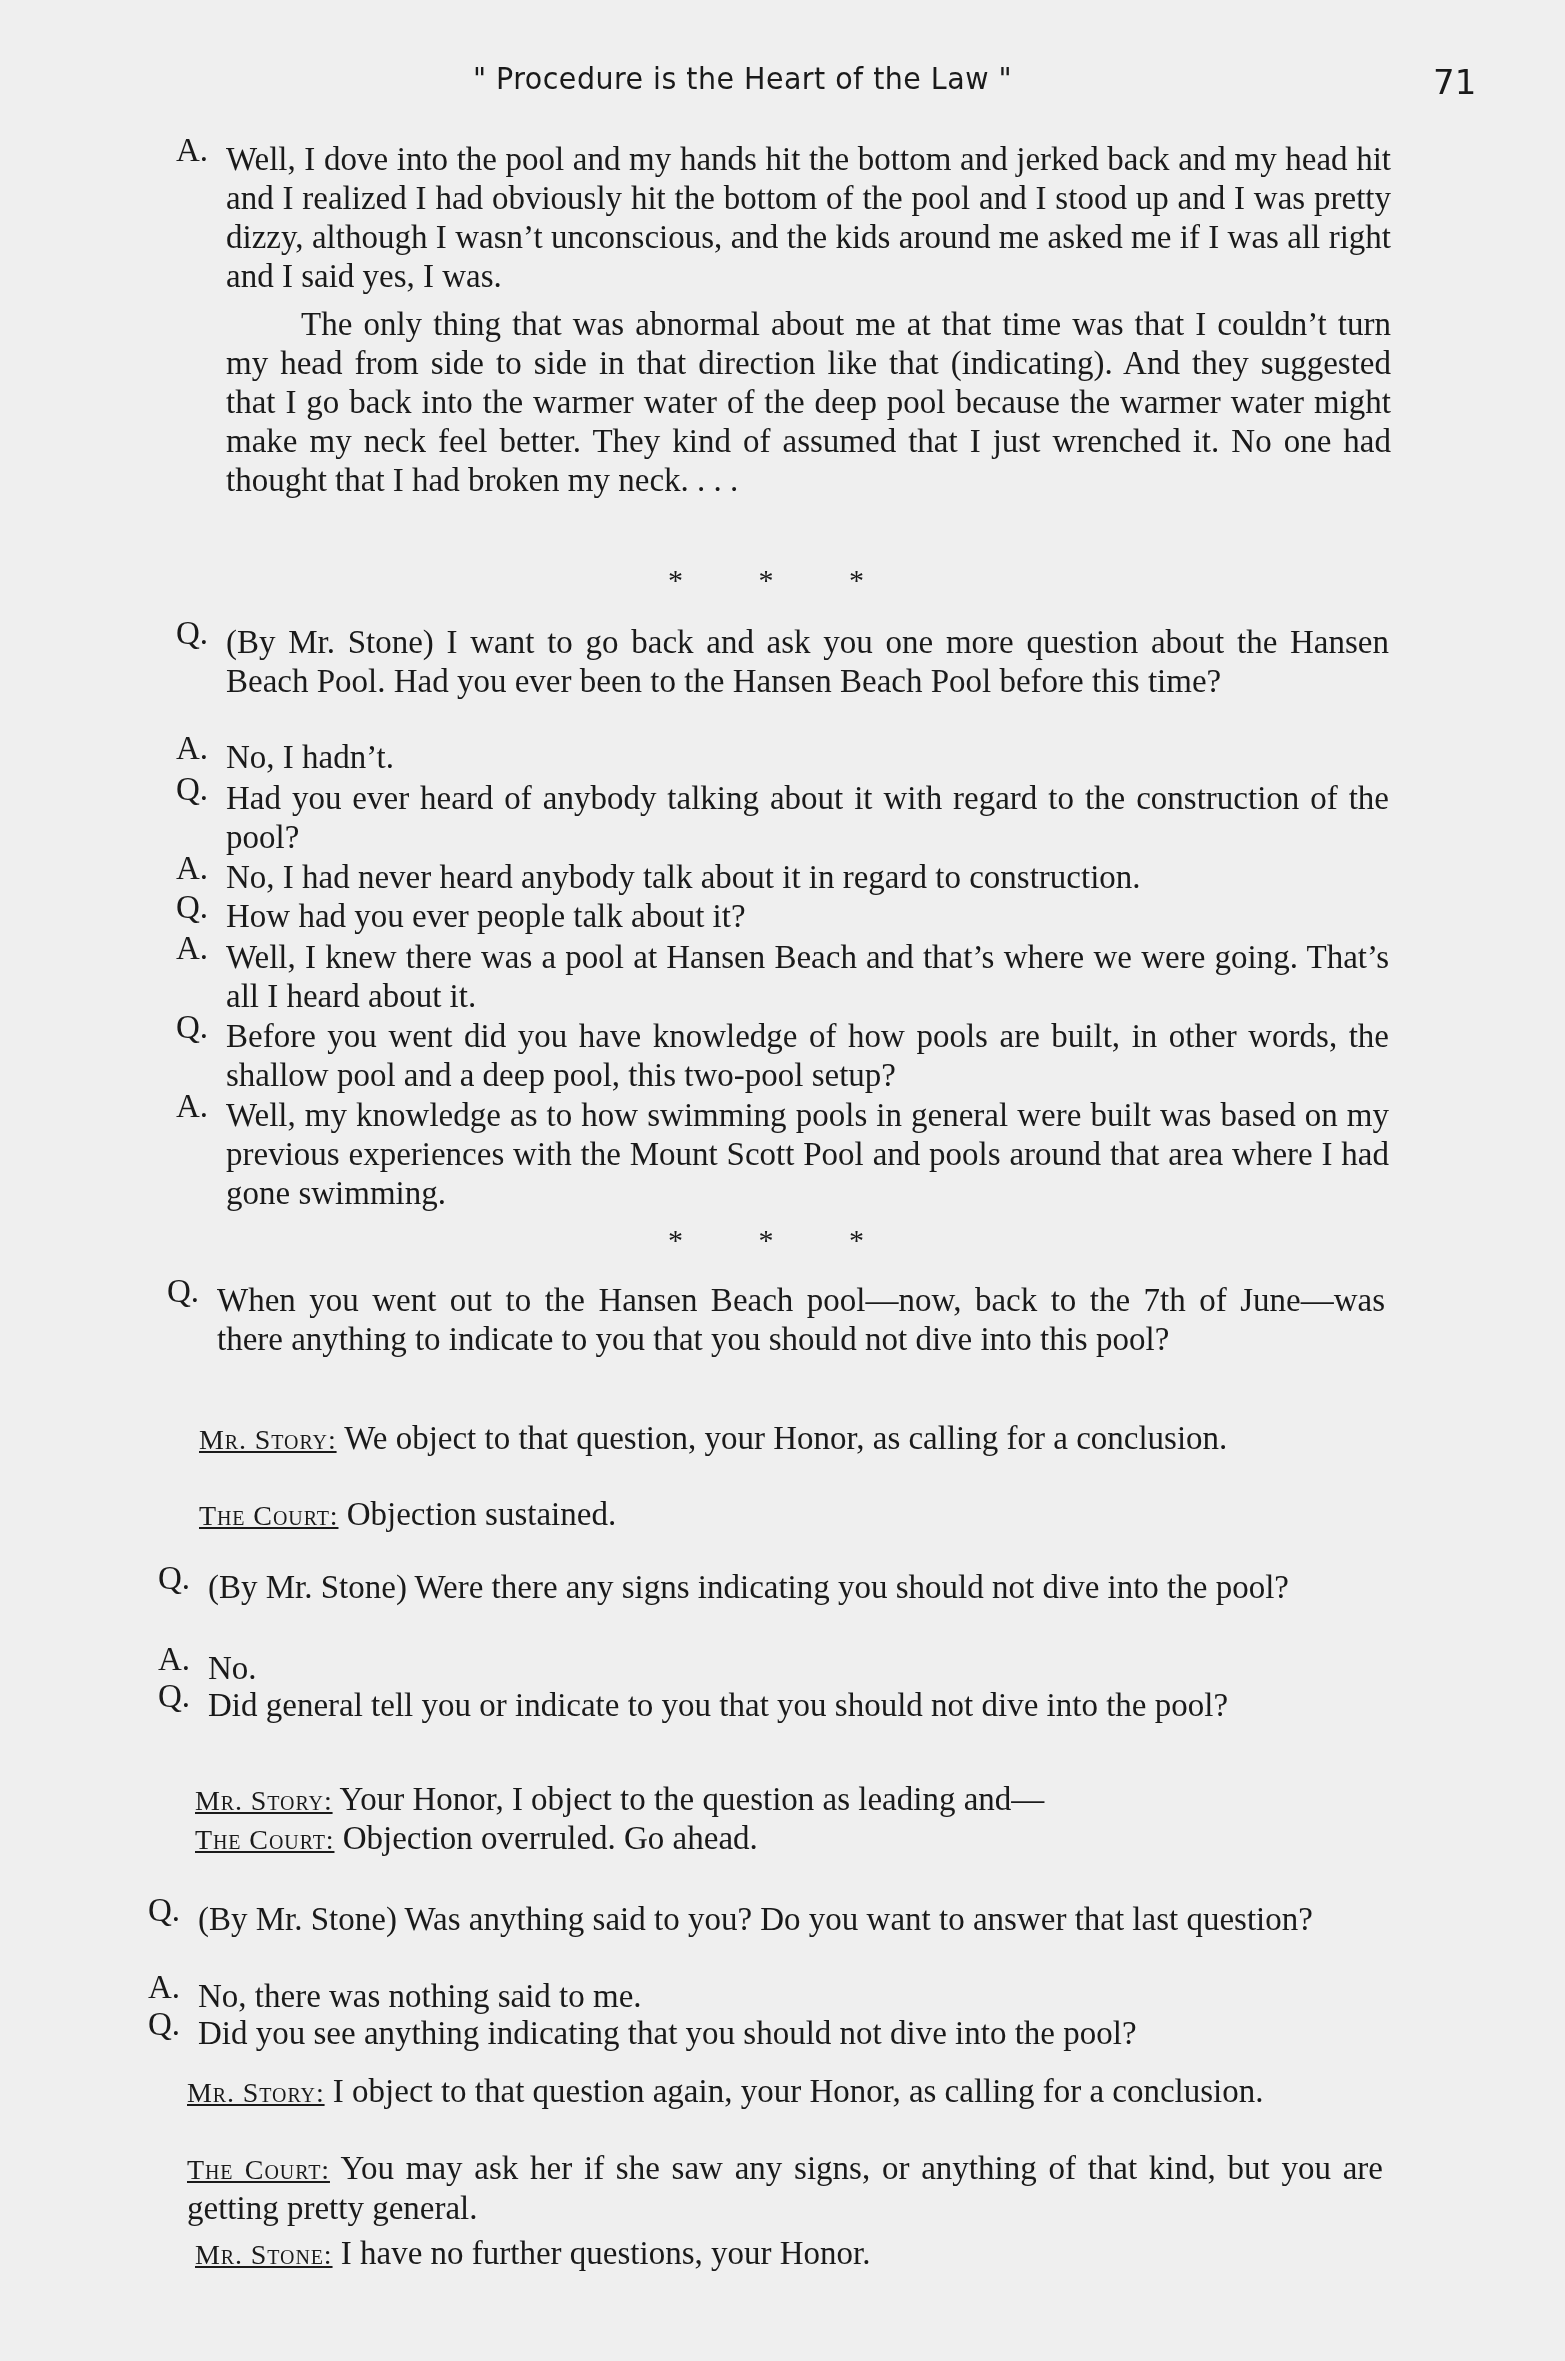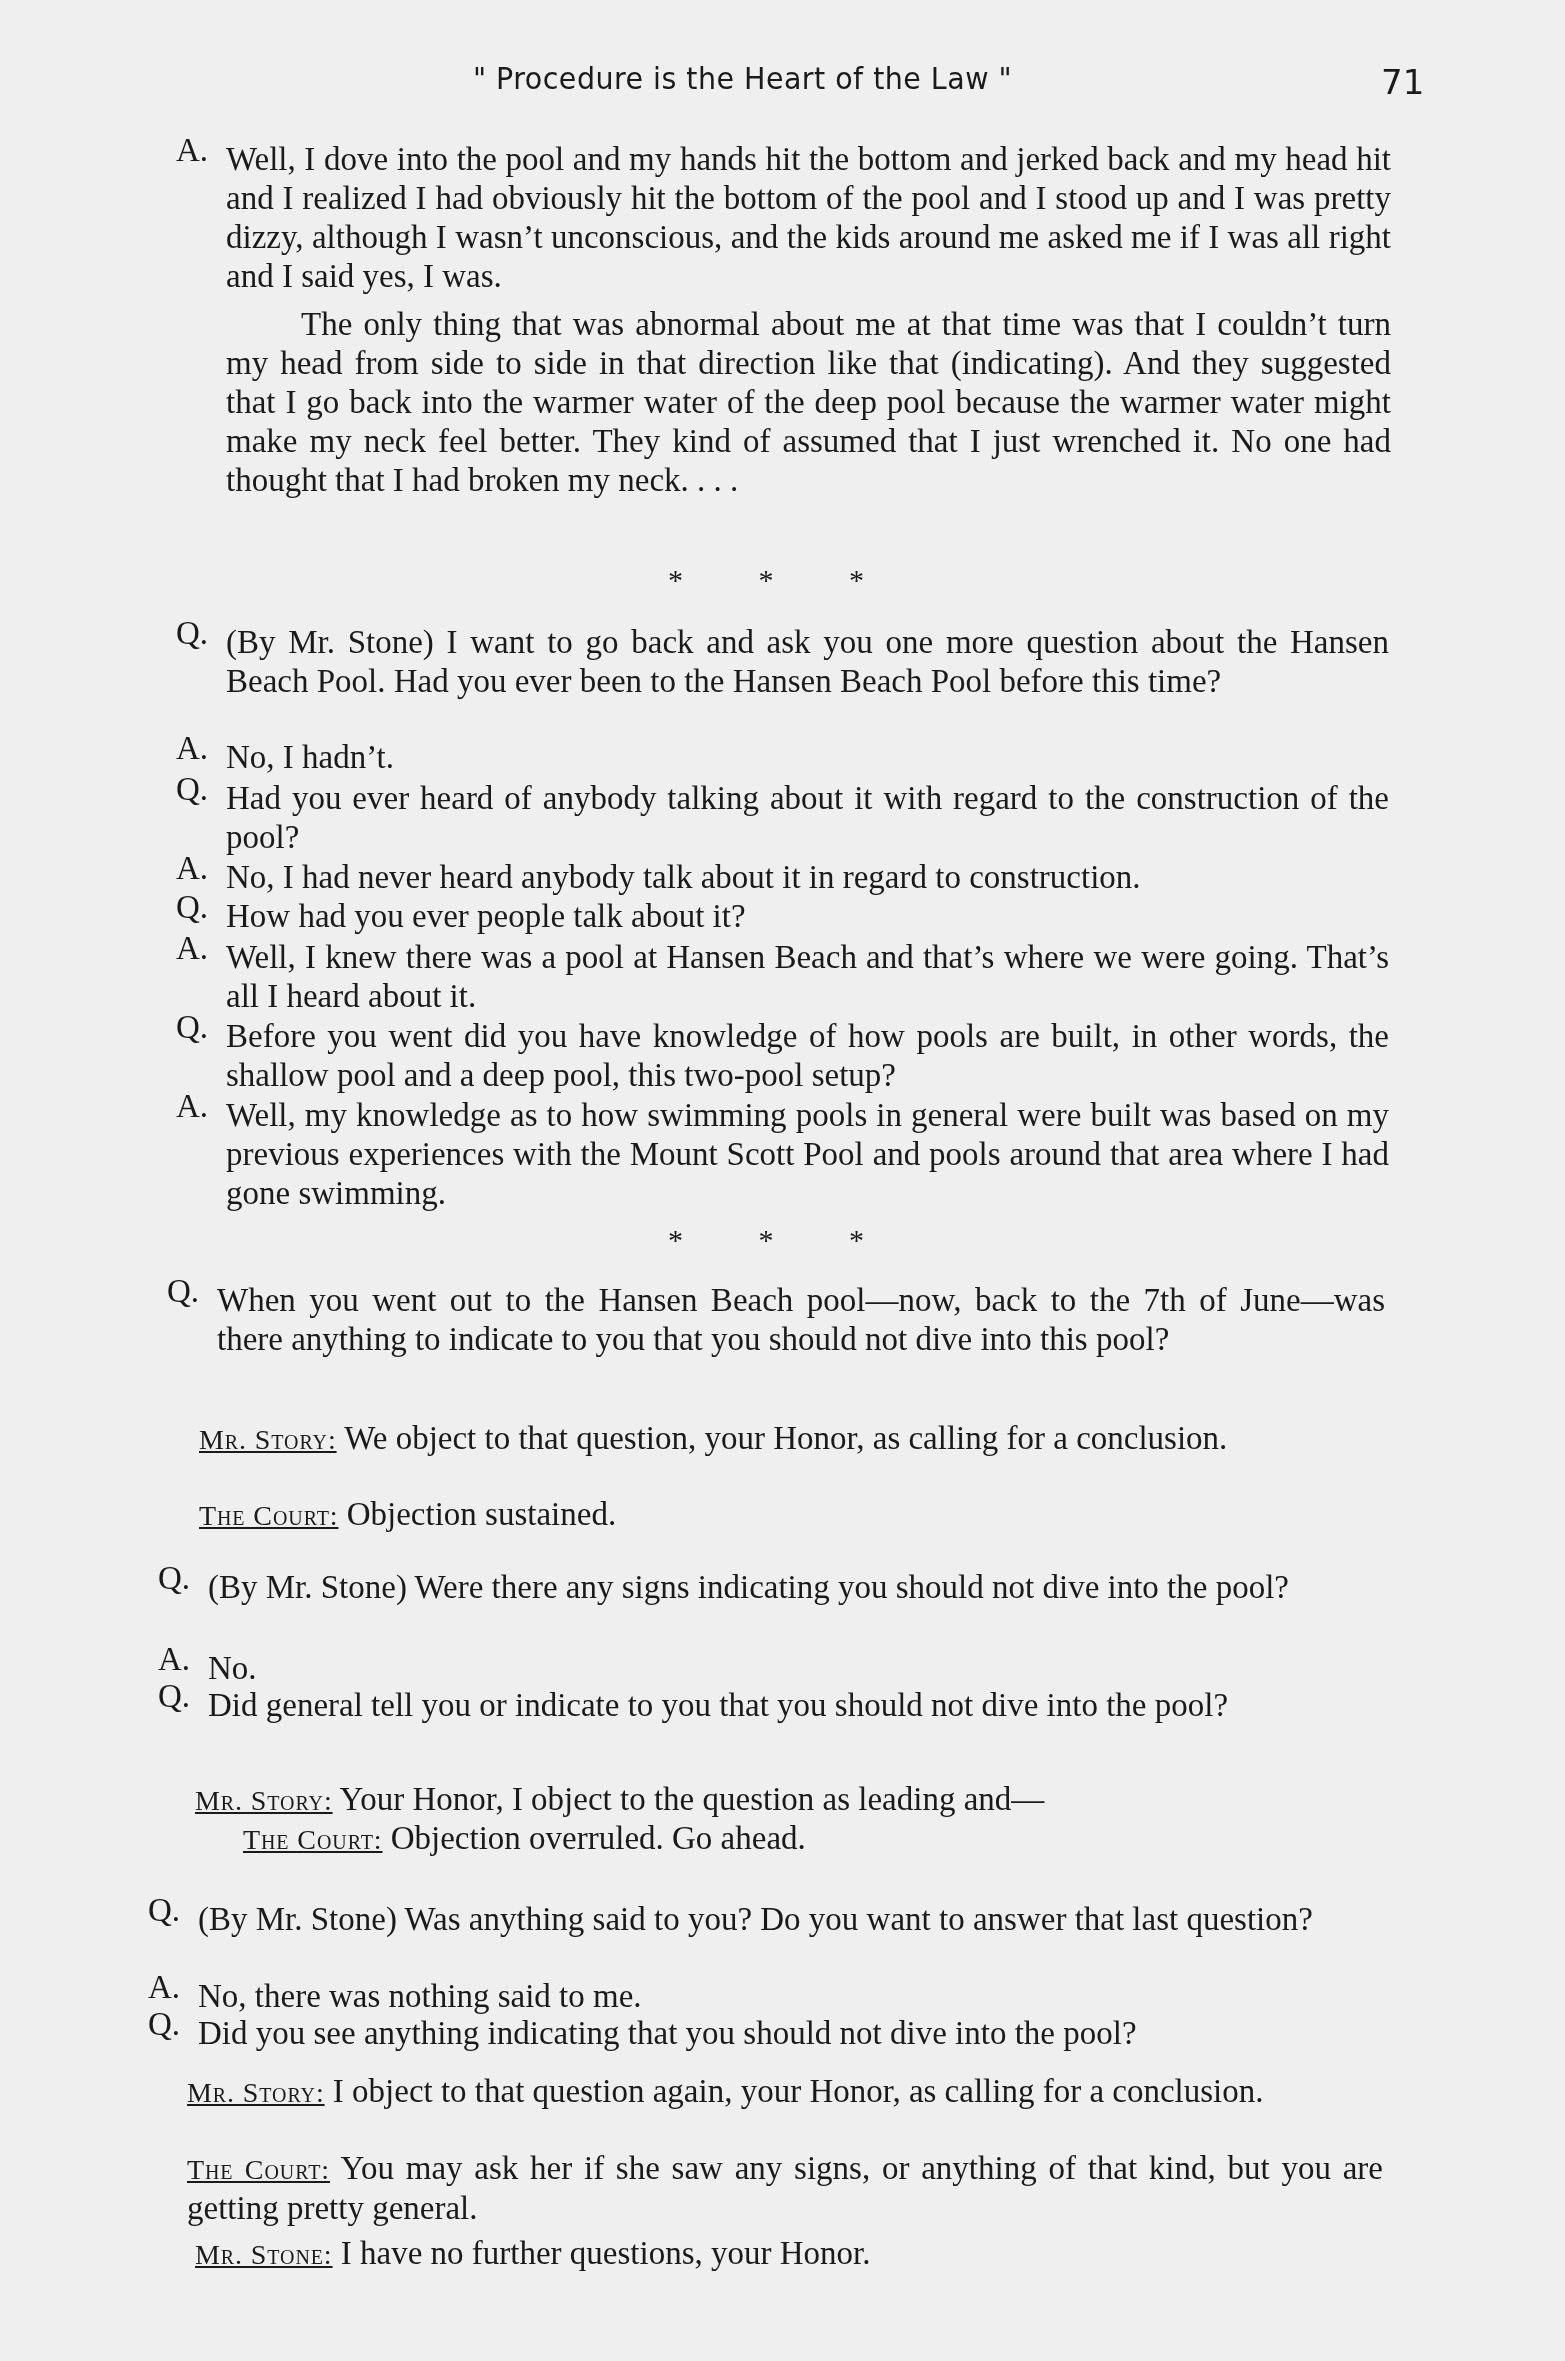--- a/index.html
+++ b/index.html
@@ -14,21 +14,21 @@
   .page-header {
     position: absolute; left: 0; right: 0; top: 56px; height: 56px;
   }
   .running-title {
     position: absolute; left: 473px; top: 3.7px;
     font-family: "DejaVu Sans", "Liberation Sans", sans-serif;
     font-size: 31px; letter-spacing: 0.5px;
     transform: scaleX(0.92); transform-origin: left center;
   }
   .page-number {
-    position: absolute; left: 1381px; top: 5.6px;
+    position: absolute; left: 1433px; top: 5.6px;
     font-family: "DejaVu Sans", "Liberation Sans", sans-serif;
     font-size: 34px;
   }
   .body-text {
     position: absolute; left: 0; top: 0;
     width: 1566px;
     font-size: 33px;
     line-height: 39px;
   }
   .entry {
@@ -129,21 +129,21 @@
   </div>
   <div class="entry" style="top:1677px; left:199px; width:1196px;">
     <span class="lbl">Q.</span>
     <p>Did general tell you or indicate to you that you should not dive into the pool?</p>
   </div>
 
   <div class="colloquy" style="top:1780px; left:195px;">
     <span class="speaker">Mr. Story:</span>
     <span>Your Honor, I object to the question as leading and—</span>
   </div>
-  <div class="colloquy" style="top:1819px; left:195px;margin-left:48px;">
+  <div class="colloquy" style="top:1819px; left:195px;">
     <span class="speaker">The Court:</span>
     <span>Objection overruled. Go ahead.</span>
   </div>
 
   <div class="entry" style="top:1891px; left:189px; width:1203px;">
     <span class="lbl">Q.</span>
     <p>(By Mr. Stone) Was anything said to you? Do you want to answer that last question?</p>
   </div>
   <div class="entry" style="top:1968px; left:189px; width:1203px;">
     <span class="lbl">A.</span>

